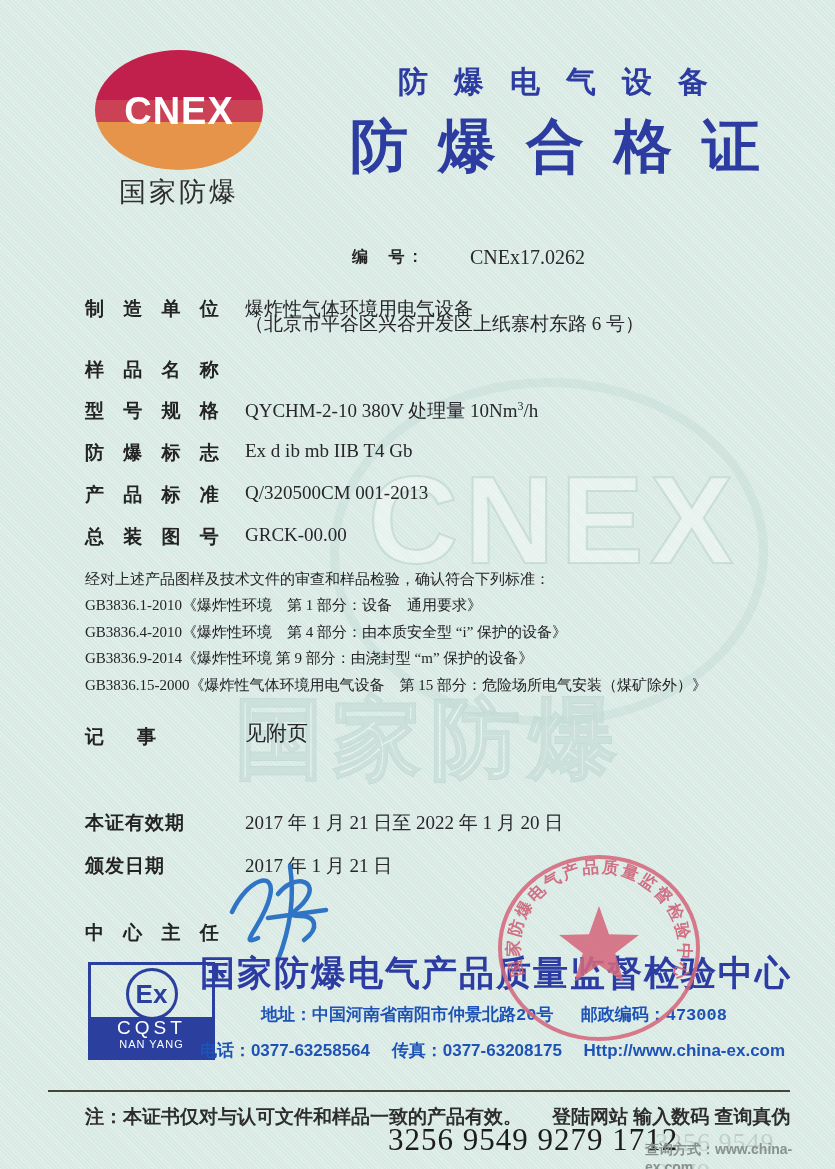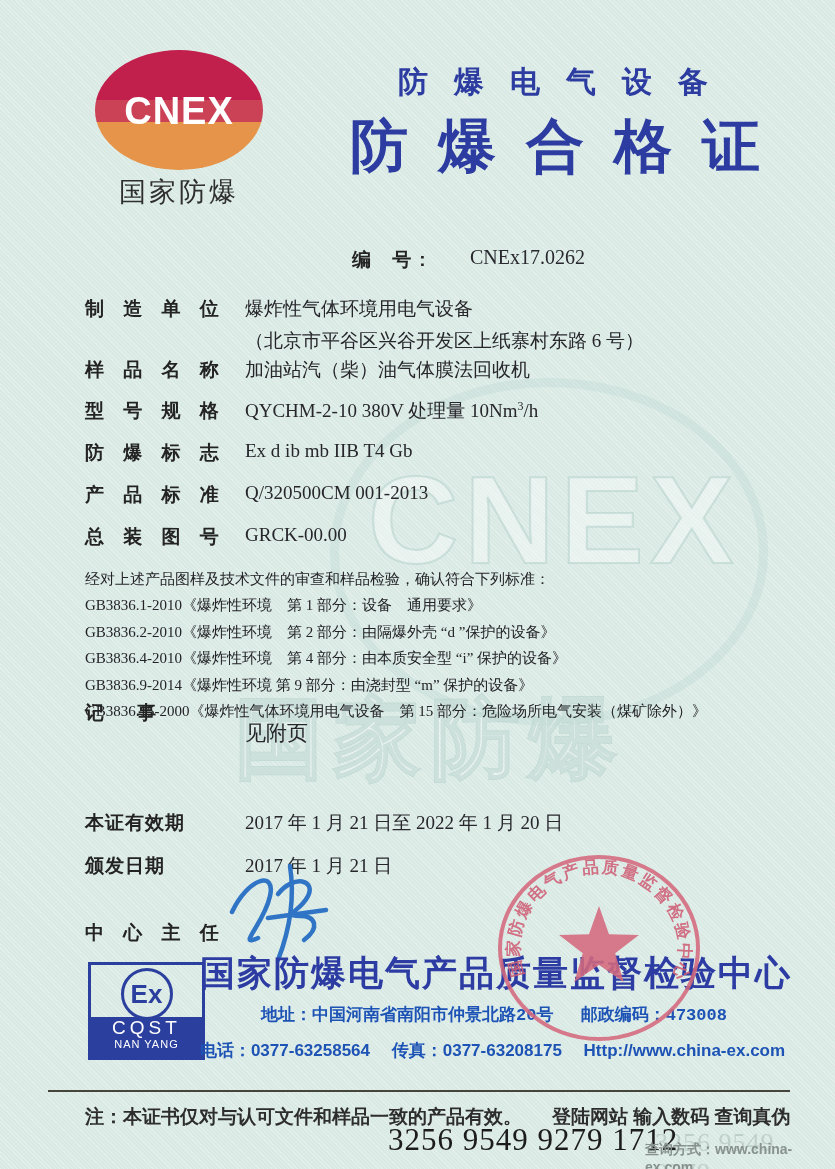--- a/index.html
+++ b/index.html
@@ -22,41 +22,41 @@
     font-family:"Liberation Sans",sans-serif;font-weight:bold;font-size:38px;
     color:#ffffff;letter-spacing:1px;margin-top:2px;
   }
   .logo-caption{left:95px;top:174px;width:168px;text-align:center;font-size:27px;
     letter-spacing:3px;color:#2f2f2f;font-family:"Liberation Sans",sans-serif;}
   .title-small{left:295px;top:62px;width:490px;text-align:center;font-size:30px;font-weight:bold;
     letter-spacing:26px;padding-left:26px;color:#2c3ca0;font-family:"Liberation Sans",sans-serif;}
   .title-large{left:295px;top:108px;width:490px;text-align:center;font-size:58px;font-weight:bold;
     letter-spacing:30px;padding-left:30px;color:#2c3ca0;font-family:"Liberation Sans",sans-serif;}
   
-  .serial-label{left:352px;top:247px;font-size:19px;letter-spacing:8px;color:#232323;font-weight:bold;
+  .serial-label{left:352px;top:247px;font-size:16px;letter-spacing:8px;color:#232323;font-weight:bold;
     font-family:"Liberation Sans",sans-serif;}
   .serial-value{left:470px;top:246px;font-size:20px;color:#28282e;}
   
   .flabel{left:85px;font-size:19px;letter-spacing:7px;color:#232323;font-weight:bold;
     font-family:"Liberation Sans",sans-serif;white-space:nowrap;text-align:right;}
   .fvalue{left:245px;font-size:19px;color:#26262b;white-space:nowrap;}
   .sup{font-size:12px;vertical-align:super;}
   
   .standards{left:85px;top:566px;font-size:15px;line-height:26.4px;color:#232327;white-space:nowrap;}
   
   .sig{left:218px;top:860px;}
   .seal{left:493px;top:850px;opacity:.88;}
   
   .inst-name{left:200px;top:950px;width:580px;text-align:center;font-size:35px;font-weight:bold;
     color:#2c3ca3;letter-spacing:2px;white-space:nowrap;}
   .addr{left:205px;top:1003px;width:578px;text-align:center;font-size:17px;font-weight:bold;
     color:#1d53b5;font-family:Liberation Mono, monospace;white-space:nowrap;}
   .contact{left:195px;top:1039px;width:595px;text-align:center;font-size:17px;font-weight:bold;
     color:#1d53b5;font-family:"Liberation Sans",sans-serif;white-space:nowrap;}
-  .ex-logo{left:88px;top:962px;width:117px;height:98px;border:3px solid #2b3f9e;box-sizing:border-box;}
+  .ex-logo{left:88px;top:962px;width:127px;height:98px;border:3px solid #2b3f9e;box-sizing:border-box;}
   .ex-circle{width:52px;height:52px;border:3px solid #2b3f9e;border-radius:50%;margin:3px auto 0;
     display:flex;align-items:center;justify-content:center;box-sizing:border-box;}
   .ex-circle span{font-family:"Liberation Sans",sans-serif;font-weight:bold;font-size:26px;color:#2b3f9e;}
   .ex-band{position:absolute;left:0;bottom:0;width:100%;height:40px;background:#2b3f9e;color:#fff;
     text-align:center;font-family:"Liberation Sans",sans-serif;}
   .ex-band .l1{font-size:19px;letter-spacing:4px;line-height:21px;}
   .ex-band .l2{font-size:11px;letter-spacing:1px;line-height:13px;}
   
   .divider{left:48px;top:1090px;width:742px;height:2px;background:#45453e;}
   .note{left:85px;top:1104px;font-size:19px;font-weight:bold;color:#2d2d2d;
@@ -89,47 +89,45 @@
   </div>
   <div class="abs logo-caption fg">国家防爆</div>
   <div class="abs title-small fg">防爆电气设备</div>
   <div class="abs title-large fg">防爆合格证</div>
 
   <div class="abs serial-label fg">编 号:</div>
   <div class="abs serial-value fg">CNEx17.0262</div>
 
   <div class="abs flabel fg" style="top:296px">制 造 单 位</div>
   <div class="abs fvalue fg" style="top:296px">爆炸性气体环境用电气设备</div>
-  <div class="abs fvalue fg" style="top:328px">（北京市平谷区兴谷开发区上纸寨村东路 6 号）</div>
+  <div class="abs fvalue fg" style="top:311px">（北京市平谷区兴谷开发区上纸寨村东路 6 号）</div>
 
   <div class="abs flabel fg" style="top:357px">样 品 名 称</div>
-  <div class="abs fvalue fg" style="top:357px">加油站汽（柴）油气体膜法回收机</div>
 
   <div class="abs flabel fg" style="top:398px">型 号 规 格</div>
   <div class="abs fvalue fg" style="top:398px"><span>QYCHM-2-10   380V   处理量 10Nm</span><span class="sup">3</span><span>/h</span></div>
 
   <div class="abs flabel fg" style="top:440px">防 爆 标 志</div>
   <div class="abs fvalue fg" style="top:440px">Ex d ib mb IIB T4 Gb</div>
 
   <div class="abs flabel fg" style="top:482px">产 品 标 准</div>
   <div class="abs fvalue fg" style="top:482px">Q/320500CM 001-2013</div>
 
   <div class="abs flabel fg" style="top:524px">总 装 图 号</div>
   <div class="abs fvalue fg" style="top:524px">GRCK-00.00</div>
 
   <div class="abs standards fg">
     <div>经对上述产品图样及技术文件的审查和样品检验，确认符合下列标准：</div>
     <div>GB3836.1-2010《爆炸性环境　第 1 部分：设备　通用要求》</div>
-    <div>GB3836.2-2010《爆炸性环境　第 2 部分：由隔爆外壳 “d ”保护的设备》</div>
     <div>GB3836.4-2010《爆炸性环境　第 4 部分：由本质安全型 “i” 保护的设备》</div>
     <div>GB3836.9-2014《爆炸性环境 第 9 部分：由浇封型 “m” 保护的设备》</div>
     <div>GB3836.15-2000《爆炸性气体环境用电气设备　第 15 部分：危险场所电气安装（煤矿除外）》</div>
   </div>
 
-  <div class="abs flabel fg" style="top:700px">记　事</div>
+  <div class="abs flabel fg" style="top:724px">记　事</div>
   <div class="abs fvalue fg" style="top:719px;font-size:21px">见附页</div>
 
   <div class="abs flabel fg" style="top:810px;letter-spacing:1px">本证有效期</div>
   <div class="abs fvalue fg" style="top:810px">2017 年 1 月 21 日至 2022 年 1 月 20 日</div>
 
   <div class="abs flabel fg" style="top:853px;letter-spacing:1px">颁发日期</div>
   <div class="abs fvalue fg" style="top:853px">2017 年 1 月 21 日</div>
 
   <div class="abs flabel fg" style="top:920px">中 心 主 任</div>
   <svg class="abs sig fg" width="130" height="105" viewBox="0 0 130 105">

